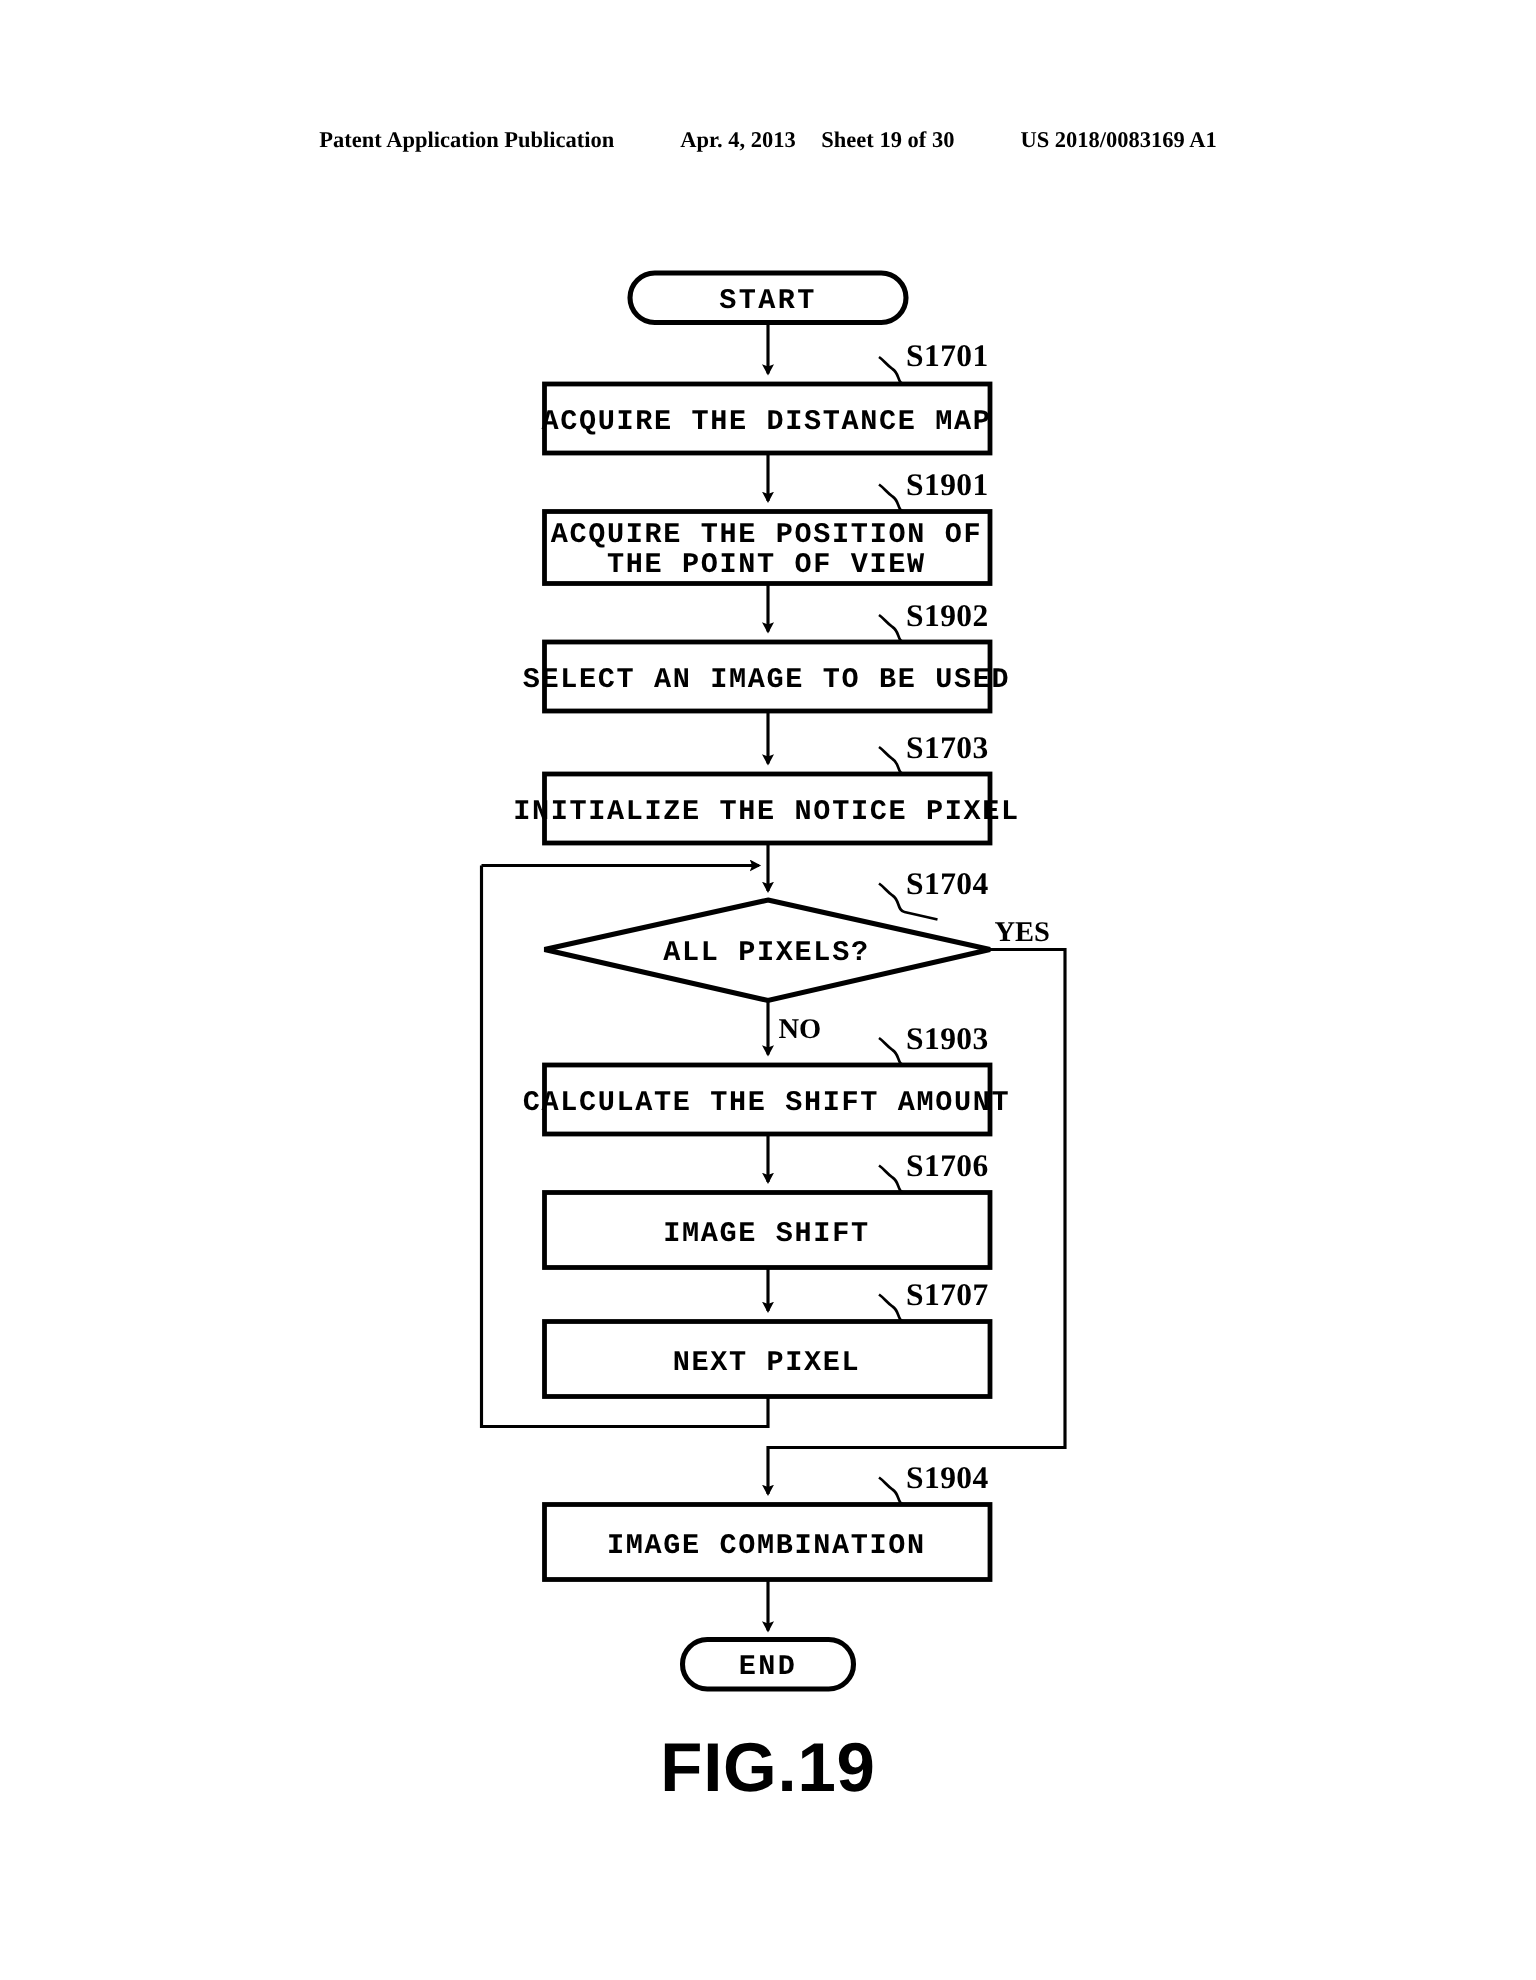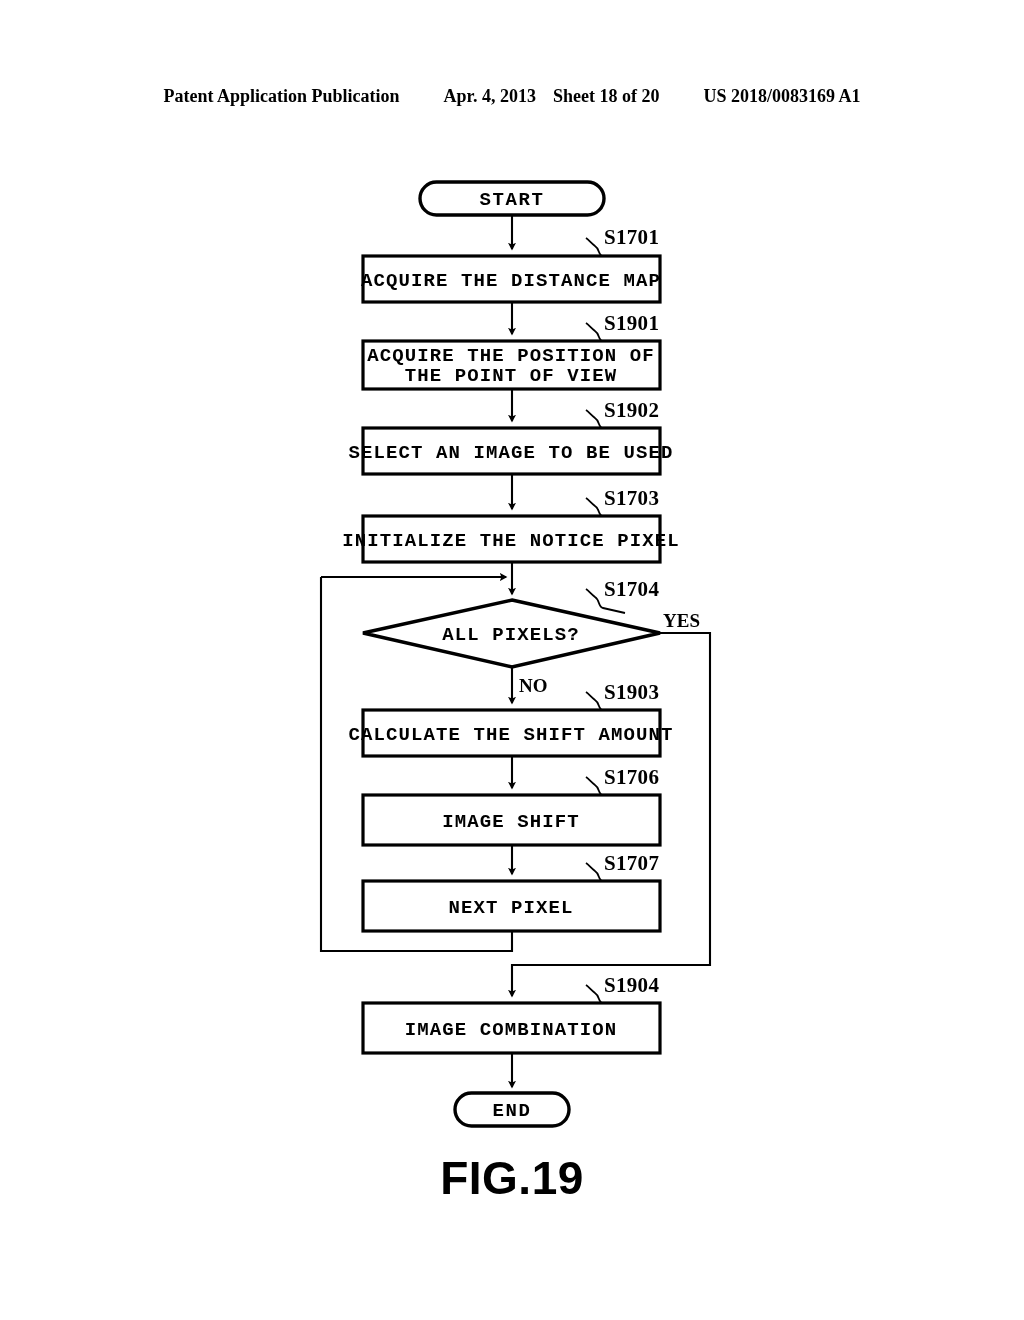--- a/index.html
+++ b/index.html
@@ -22,21 +22,21 @@
     left: 0;
     top: 86px;
     width: 1024px;
     height: 28px;
     display: flex;
     flex-direction: row;
     align-items: baseline;
     justify-content: center;
     font-family: "Liberation Serif", serif;
     font-weight: bold;
-    font-size: 18px;
+    font-size: 15px;
     color: #000000;
     letter-spacing: 0px;
     white-space: nowrap;
   }
   #header .hdr-pub { margin-right: 44px; }
   #header .hdr-date { margin-right: 17px; }
   #header .hdr-sheet { margin-right: 44px; }
   #header .hdr-num { }
 
   
@@ -116,21 +116,21 @@
   }
 </style>
 </head>
 <body>
 
 <div id="page">
 
   <div id="header">
     <span class="hdr-pub">Patent Application Publication</span>
     <span class="hdr-date">Apr. 4, 2013</span>
-    <span class="hdr-sheet">Sheet 18 of 20</span>
+    <span class="hdr-sheet">Sheet 19 of 30</span>
     <span class="hdr-num">US 2018/0083169 A1</span>
   </div>
 
   <div id="flow">
     <svg viewBox="0 0 1024 1320" xmlns="http://www.w3.org/2000/svg">
       <defs>
         <marker id="arrow" markerWidth="10" markerHeight="10" refX="6.2" refY="4" orient="auto" markerUnits="userSpaceOnUse">
           <path d="M0,0 L7.6,4 L0,8 L1.6,4 Z" fill="#000000"></path>
         </marker>
       </defs>

